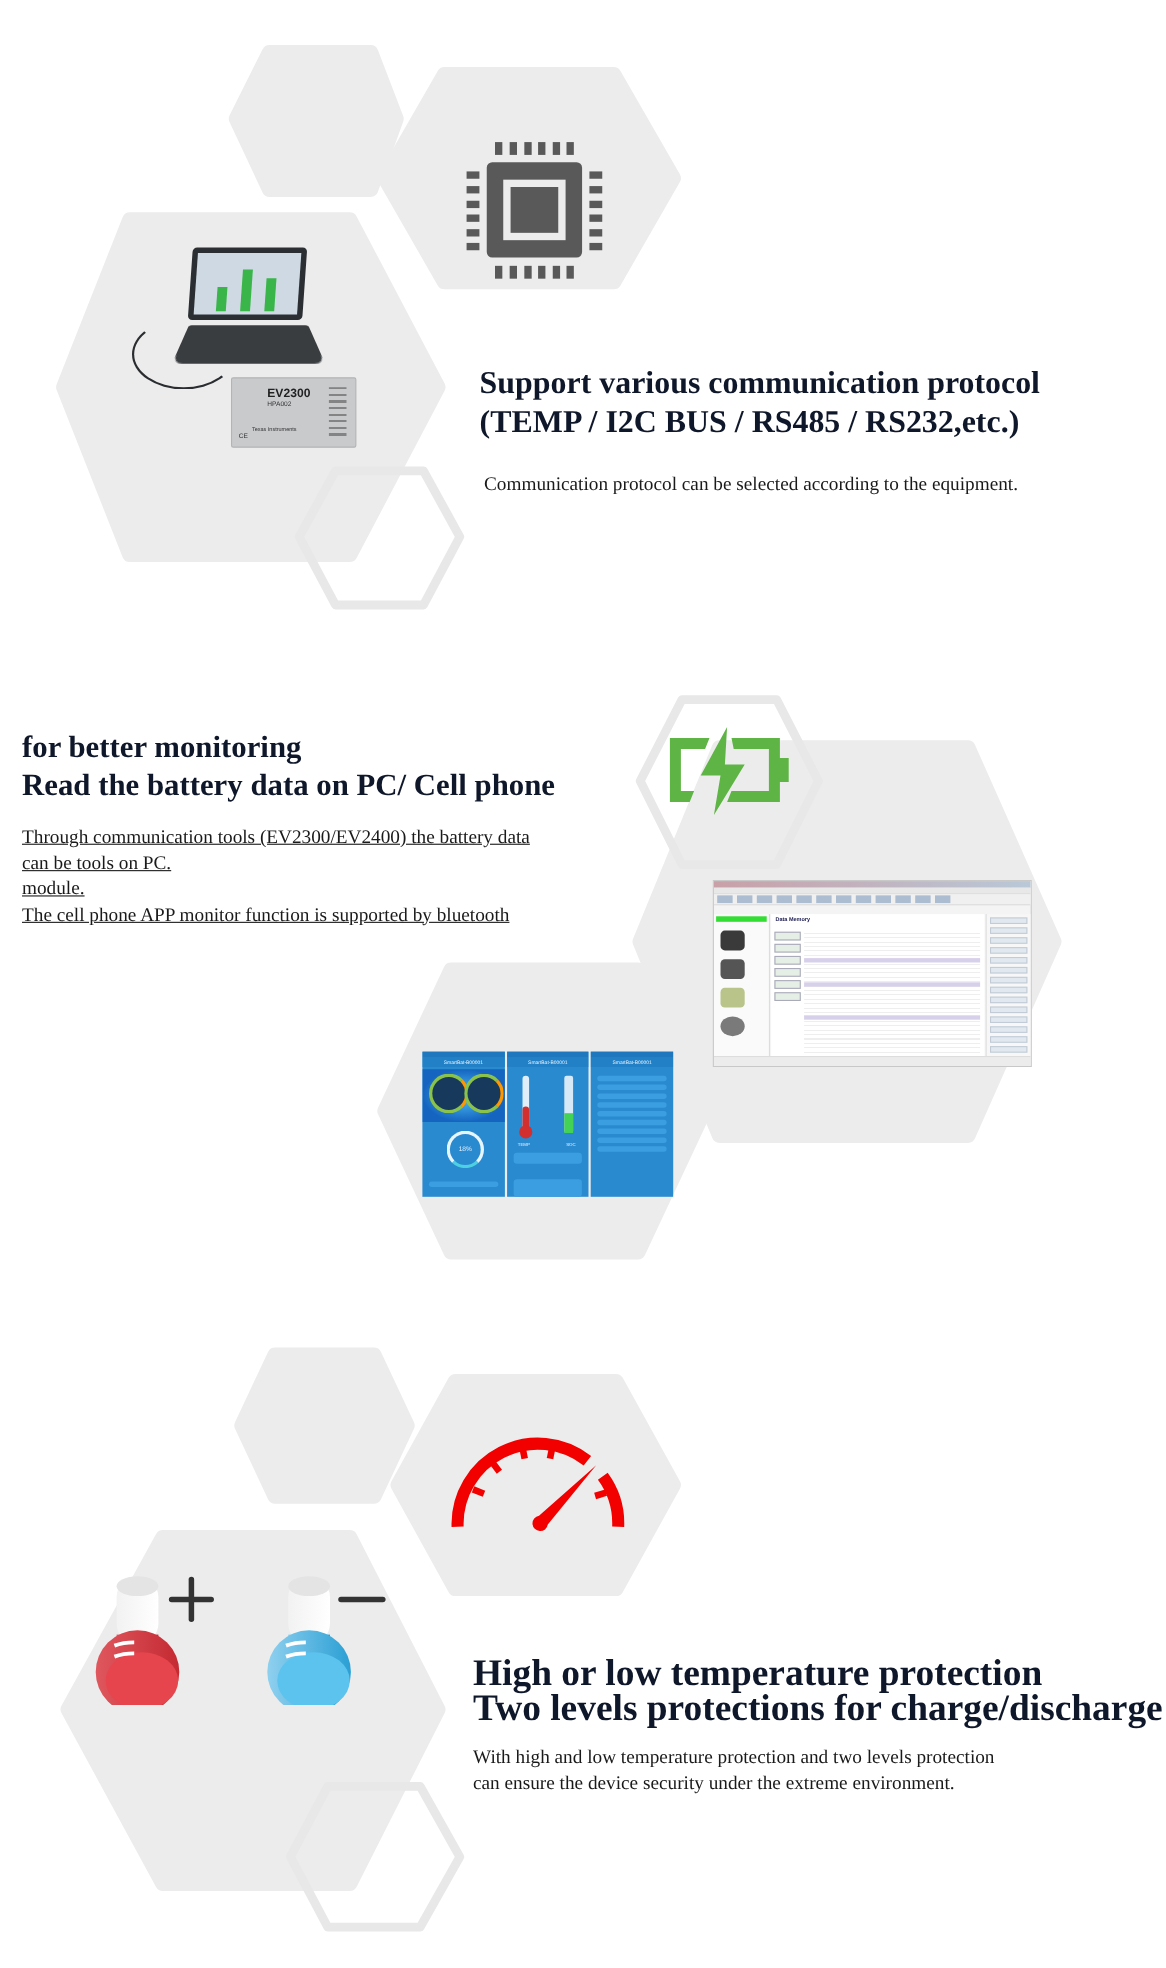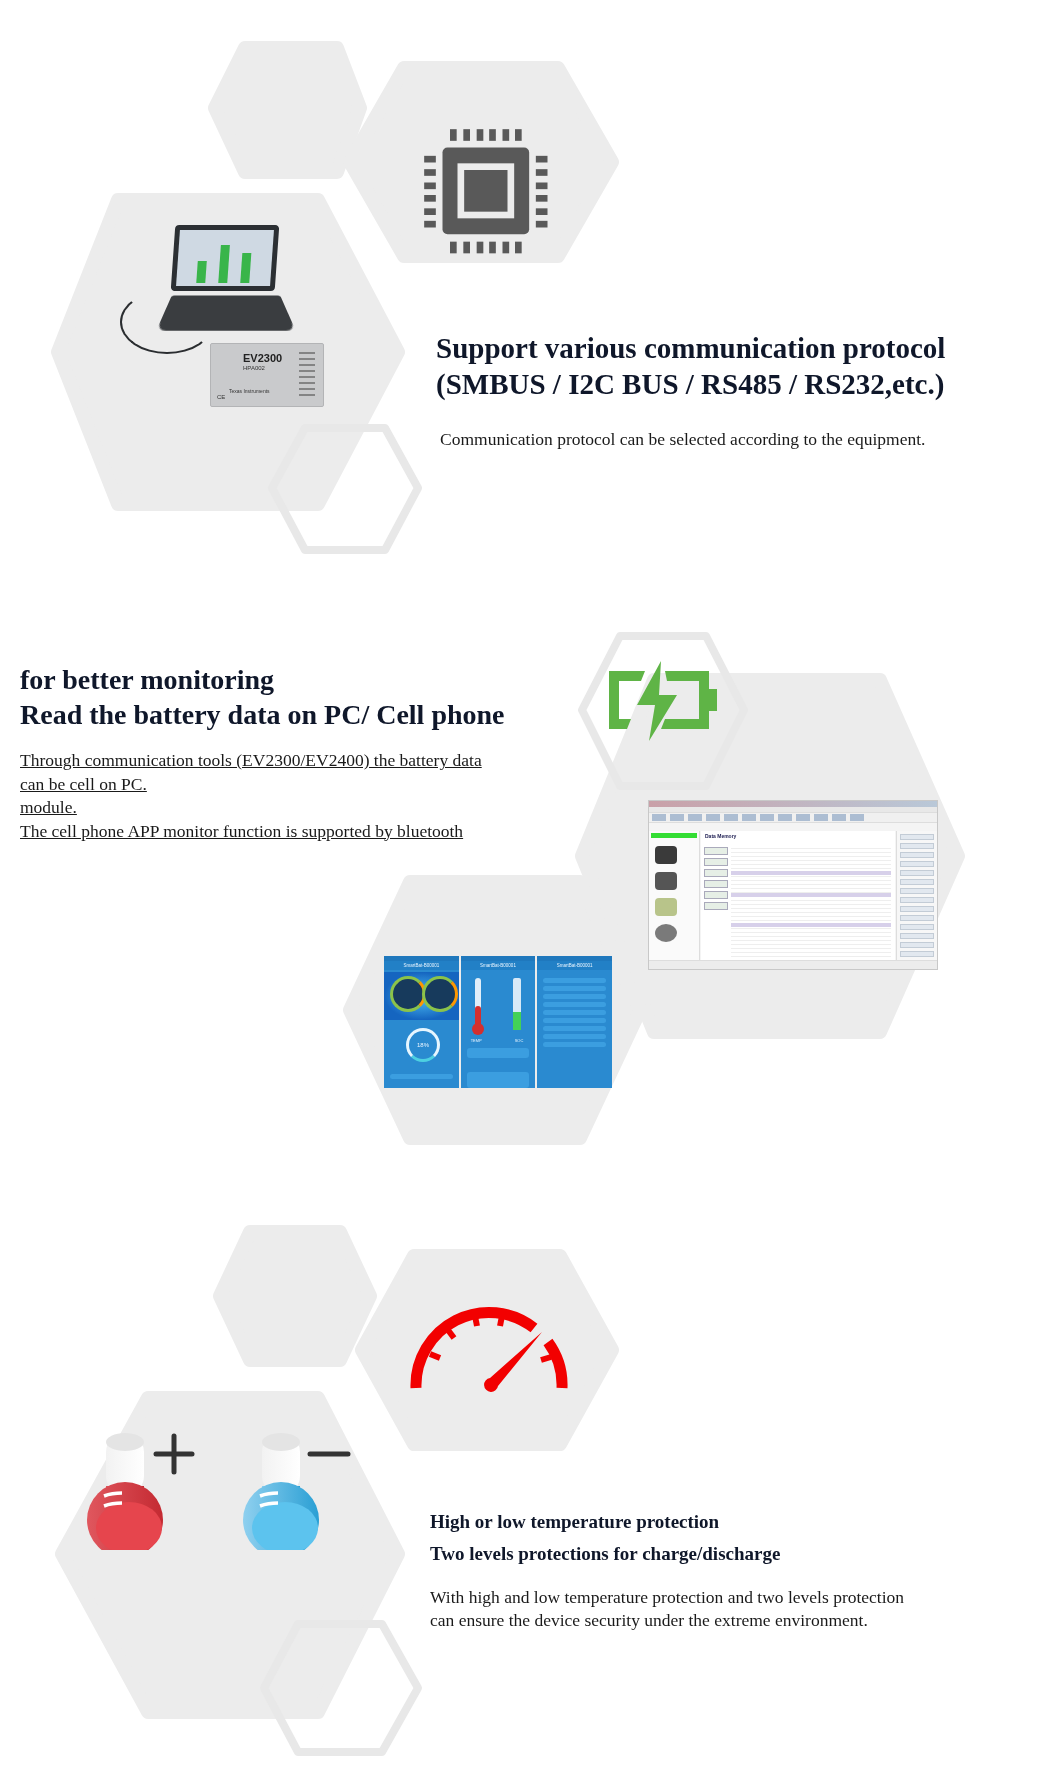--- a/index.html
+++ b/index.html
@@ -139,35 +139,35 @@
   <div class="ev-box">
     <div class="model">EV2300</div>
     <div class="sub">HPA002</div>
     <div class="brand">Texas Instruments</div>
     <div class="ce">CE</div>
     <div class="ports"></div>
   </div>
 
   <div class="h-title" style="left:436px;top:330px;font-size:29px;">
     <span>Support various communication protocol</span>
-    <span>(SMBUS / I2C BUS / RS485 / RS232,etc.)</span>
+    <span>(TEMP / I2C BUS / RS485 / RS232,etc.)</span>
   </div>
   <div class="h-body" style="left:440px;top:428px;font-size:17.5px;">
     <span>Communication protocol can be selected according to the equipment.</span>
   </div>
 </section>
 
 <section>
   <div class="h-title" style="left:20px;top:662px;font-size:28px;">
     <span>for better monitoring</span>
     <span>Read the battery data on PC/ Cell phone</span>
   </div>
   <div class="h-body" style="left:20px;top:749px;font-size:17.5px;line-height:23.5px;text-decoration:underline;">
     <span>Through communication tools (EV2300/EV2400) the battery data</span>
-    <span>can be cell on PC.</span>
+    <span>can be tools on PC.</span>
     <span>module.</span>
     <span>The cell phone APP monitor function is supported by bluetooth</span>
   </div>
 
   <svg class="abs" style="left:605px;top:661px" width="118" height="80" viewBox="0 0 118 80">
     <g fill="#5fb446">
       <path d="M4 10 H40 L36 20 H14 V58 H26 L22 68 H4 Z"></path>
       <path d="M60 10 H104 V28 H112 V50 H104 V68 H56 L60 58 H94 V20 H62 Z"></path>
       <path d="M56 0 L32 44 H50 L44 80 L72 34 H54 Z"></path>
     </g>
@@ -321,21 +321,21 @@
     </defs>
     <rect x="24" y="2" width="38" height="60" rx="18" fill="url(#gl)"></rect>
     <ellipse cx="43" cy="10" rx="19" ry="9" fill="#e4e4e4"></ellipse>
     <rect x="24" y="54" width="38" height="40" fill="url(#bg2)"></rect>
     <circle cx="43" cy="88" r="38" fill="url(#bg2)"></circle>
     <ellipse cx="47" cy="96" rx="33" ry="26" fill="#5cc3ee"></ellipse>
     <path d="M22 64 Q30 61 40 61 M22 74 Q30 71 40 71" stroke="#fff" stroke-width="3.5" fill="none"></path>
     <line x1="72" y1="22" x2="110" y2="22" stroke="#333" stroke-width="5" stroke-linecap="round"></line>
   </svg>
 
-  <div class="h-title" style="left:430px;top:1506px;font-size:19px;line-height:32px;">
+  <div class="h-title" style="left:430px;top:1506px;font-size:34px;line-height:32px;">
     <span>High or low temperature protection</span>
     <span>Two levels protections for charge/discharge</span>
   </div>
   <div class="h-body" style="left:430px;top:1586px;font-size:17.5px;line-height:23px;">
     <span>With high and low temperature protection and two levels protection</span>
     <span>can ensure the device security under the extreme environment.</span>
   </div>
 </section>
 
 </body></html>

